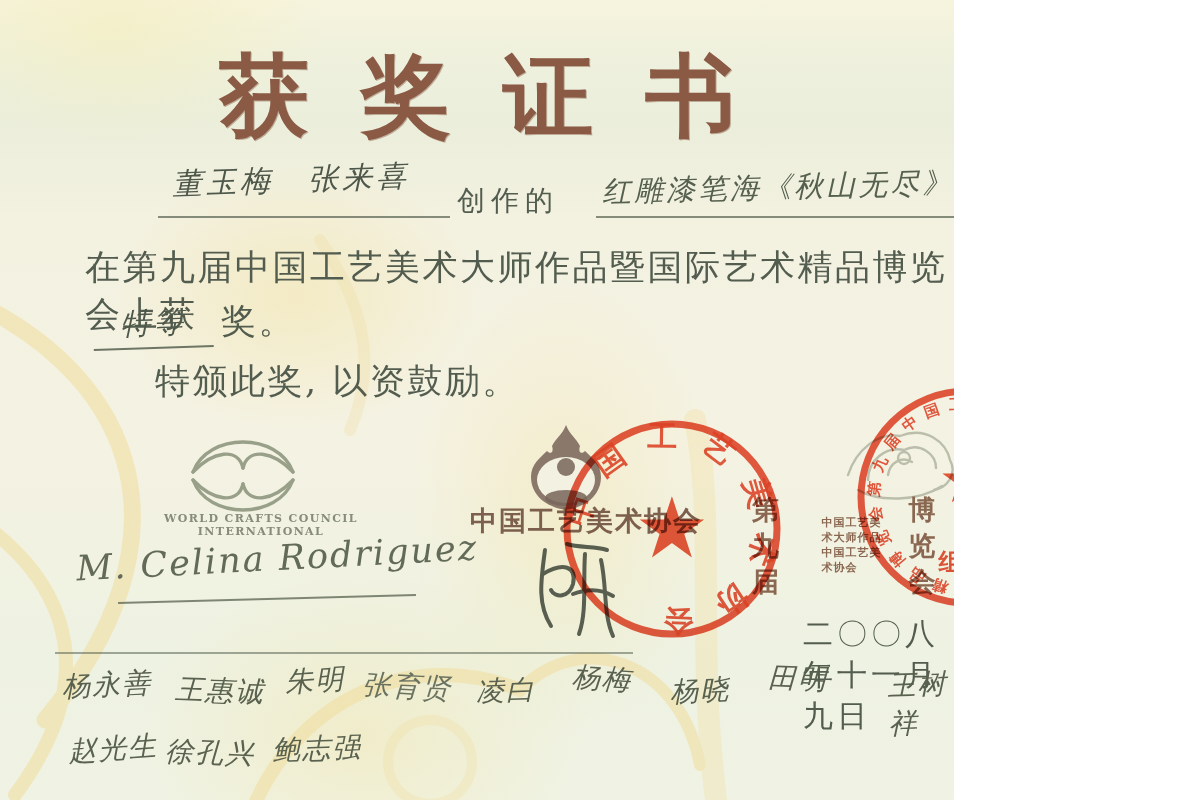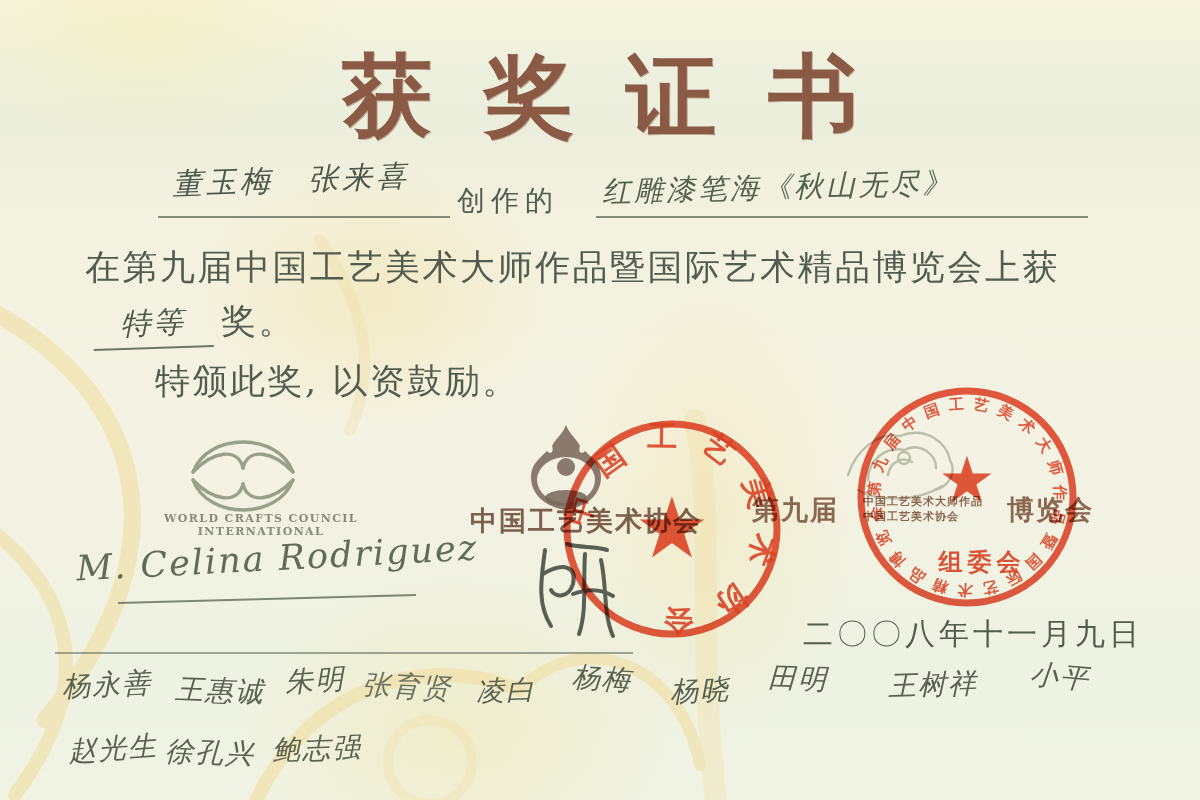--- a/index.html
+++ b/index.html
@@ -1,18 +1,18 @@
 <!DOCTYPE html>
 <html><head>
 <meta charset="utf-8">
 <style>
   html,body{margin:0;padding:0;}
   .stage{
     position:relative;
-    width:1200px;height:800px;
+    width:954px;height:800px;
     overflow:hidden;
     font-family:"DejaVu Serif", serif;
     background:
       radial-gradient(ellipse 260px 190px at 31% 37%, rgba(243,224,150,.38), transparent 70%),
       radial-gradient(ellipse 210px 320px at 59% 64%, rgba(243,224,150,.30), transparent 72%),
       radial-gradient(ellipse 320px 230px at 38% 92%, rgba(243,224,150,.32), transparent 70%),
       radial-gradient(ellipse 300px 160px at 12% 4%, rgba(244,236,178,.45), transparent 70%),
       linear-gradient(180deg,#f6f4dd 0%,#edf0dd 9%,#ebeedb 15%,#f3f1e0 27%,#f4f2e2 58%,#eef2e2 82%,#f0f3e4 100%);
   }
   .wm{position:absolute;left:0;top:0;z-index:0;}

